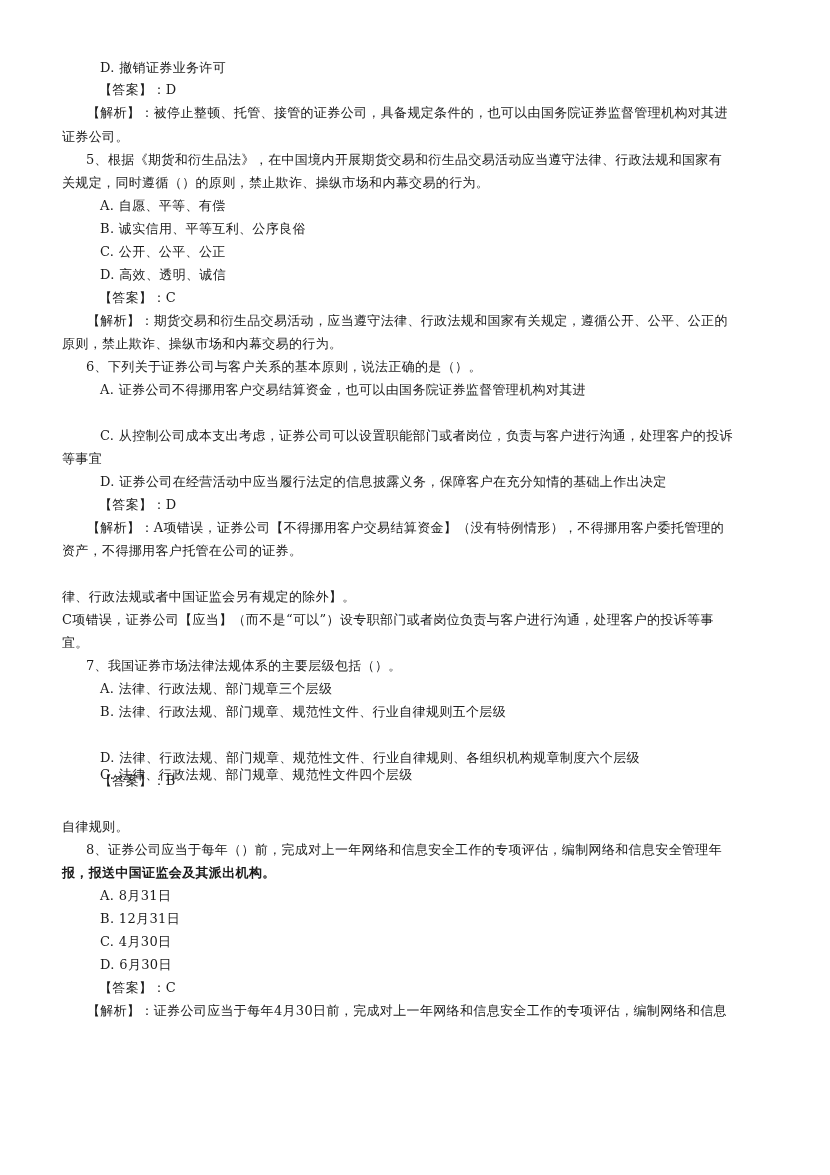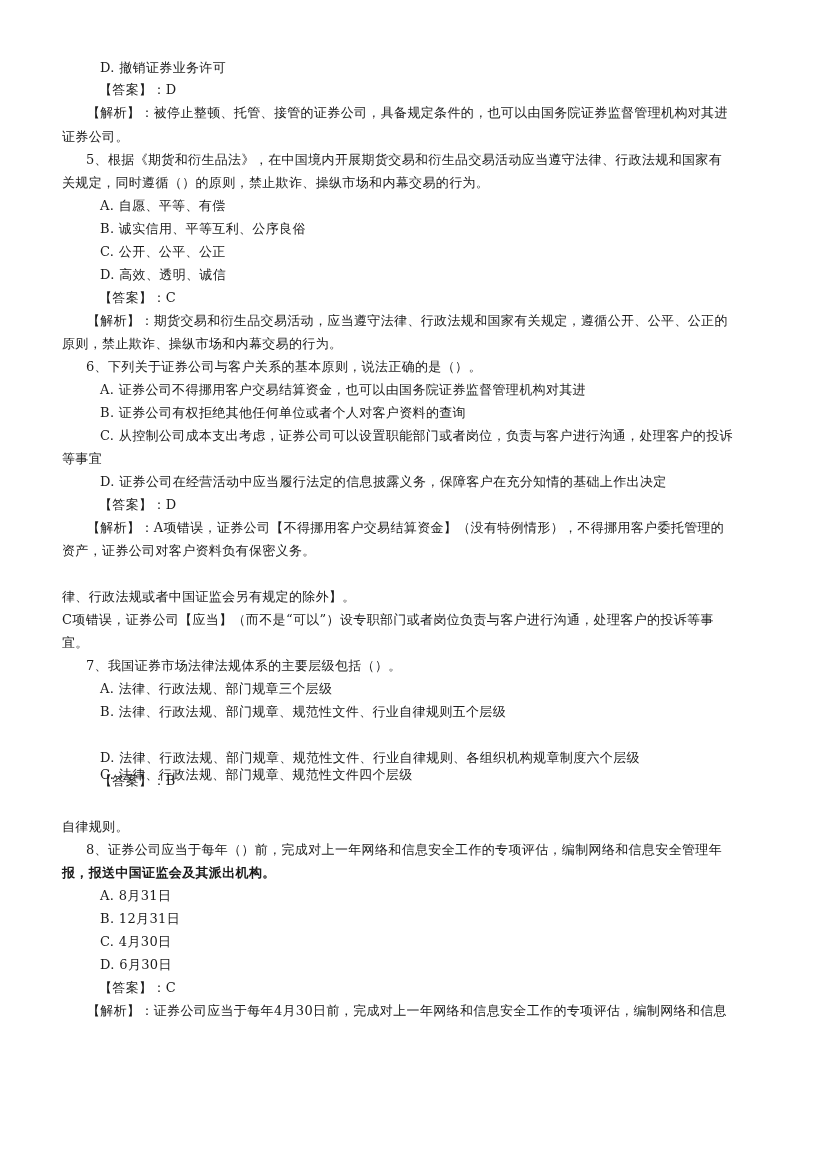--- a/index.html
+++ b/index.html
@@ -26,27 +26,26 @@
     <div class="line l-cont" style="top: 174px;">关规定，同时遵循（）的原则，禁止欺诈、操纵市场和内幕交易的行为。</div>
     <div class="line l-opt" style="top: 197px;">A. 自愿、平等、有偿</div>
     <div class="line l-opt" style="top: 220px;">B. 诚实信用、平等互利、公序良俗</div>
     <div class="line l-opt" style="top: 243px;">C. 公开、公平、公正</div>
     <div class="line l-opt" style="top: 266px;">D. 高效、透明、诚信</div>
     <div class="line l-ans" style="top: 289px;">【答案】：C</div>
     <div class="line l-ana" style="top: 312px;">【解析】：期货交易和衍生品交易活动，应当遵守法律、行政法规和国家有关规定，遵循公开、公平、公正的</div>
     <div class="line l-cont" style="top: 335px;">原则，禁止欺诈、操纵市场和内幕交易的行为。</div>
     <div class="line l-q" style="top: 358px;">6、下列关于证券公司与客户关系的基本原则，说法正确的是（）。</div>
     <div class="line l-opt" style="top: 381px;">A. 证券公司不得挪用客户交易结算资金，也可以由国务院证券监督管理机构对其进</div>
-    <div class="line l-opt" style="top: 404px;">B. 证券公司有权拒绝其他任何单位或者个人对客户资料的查询</div>
     <div class="line l-opt" style="top: 427px;">C. 从控制公司成本支出考虑，证券公司可以设置职能部门或者岗位，负责与客户进行沟通，处理客户的投诉</div>
     <div class="line l-cont" style="top: 450px;">等事宜</div>
     <div class="line l-opt" style="top: 473px;">D. 证券公司在经营活动中应当履行法定的信息披露义务，保障客户在充分知情的基础上作出决定</div>
     <div class="line l-ans" style="top: 496px;">【答案】：D</div>
     <div class="line l-ana" style="top: 519px;">【解析】：A项错误，证券公司【不得挪用客户交易结算资金】（没有特例情形），不得挪用客户委托管理的</div>
-    <div class="line l-cont" style="top: 542px;">资产，证券公司对客户资料负有保密义务。</div>
+    <div class="line l-cont" style="top: 542px;">资产，不得挪用客户托管在公司的证券。</div>
     <div class="line l-flush" style="top: 588px;">律、行政法规或者中国证监会另有规定的除外】。</div>
     <div class="line l-flush" style="top: 611px;">C项错误，证券公司【应当】（而不是“可以”）设专职部门或者岗位负责与客户进行沟通，处理客户的投诉等事</div>
     <div class="line l-flush" style="top: 634px;">宜。</div>
     <div class="line l-q" style="top: 657px;">7、我国证券市场法律法规体系的主要层级包括（）。</div>
     <div class="line l-opt" style="top: 680px;">A. 法律、行政法规、部门规章三个层级</div>
     <div class="line l-opt" style="top: 703px;">B. 法律、行政法规、部门规章、规范性文件、行业自律规则五个层级</div>
     <div class="line l-opt" style="top: 726px; margin-top: 40px;">C. 法律、行政法规、部门规章、规范性文件四个层级</div>
     <div class="line l-opt" style="top: 749px;">D. 法律、行政法规、部门规章、规范性文件、行业自律规则、各组织机构规章制度六个层级</div>
     <div class="line l-ans" style="top: 772px;">【答案】：B</div>
     <div class="line l-cont" style="top: 818px;">自律规则。</div>

